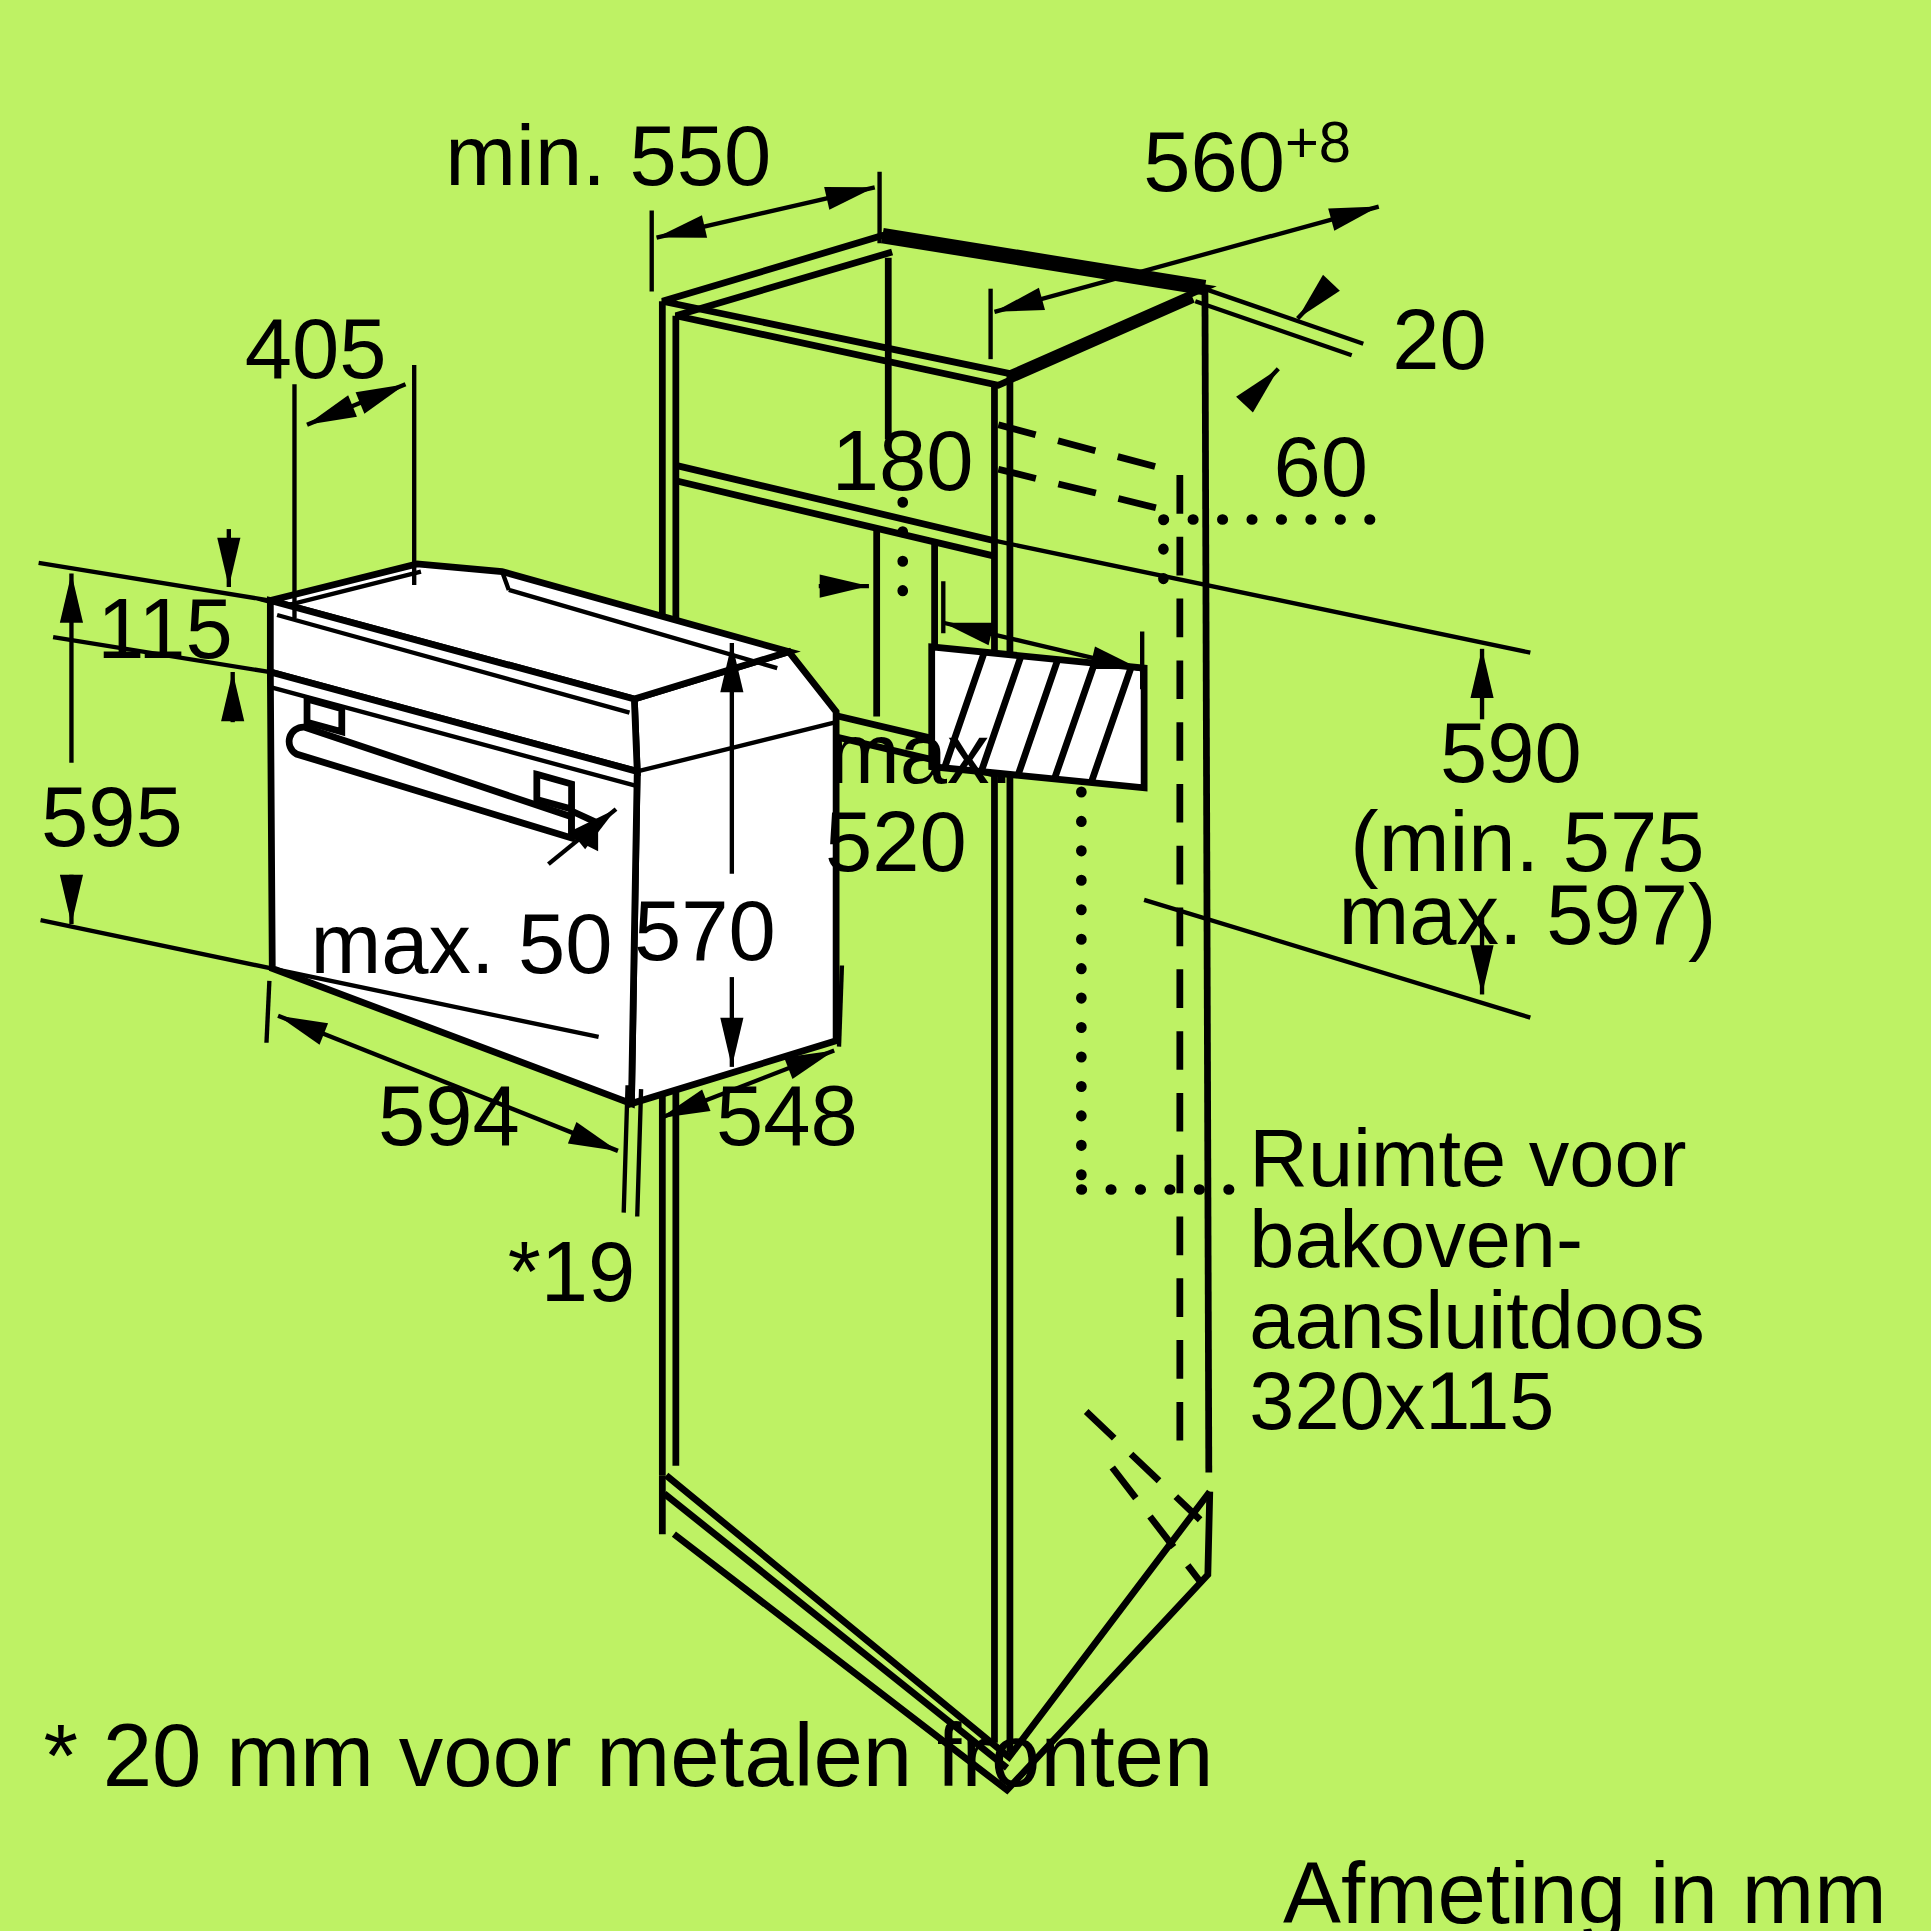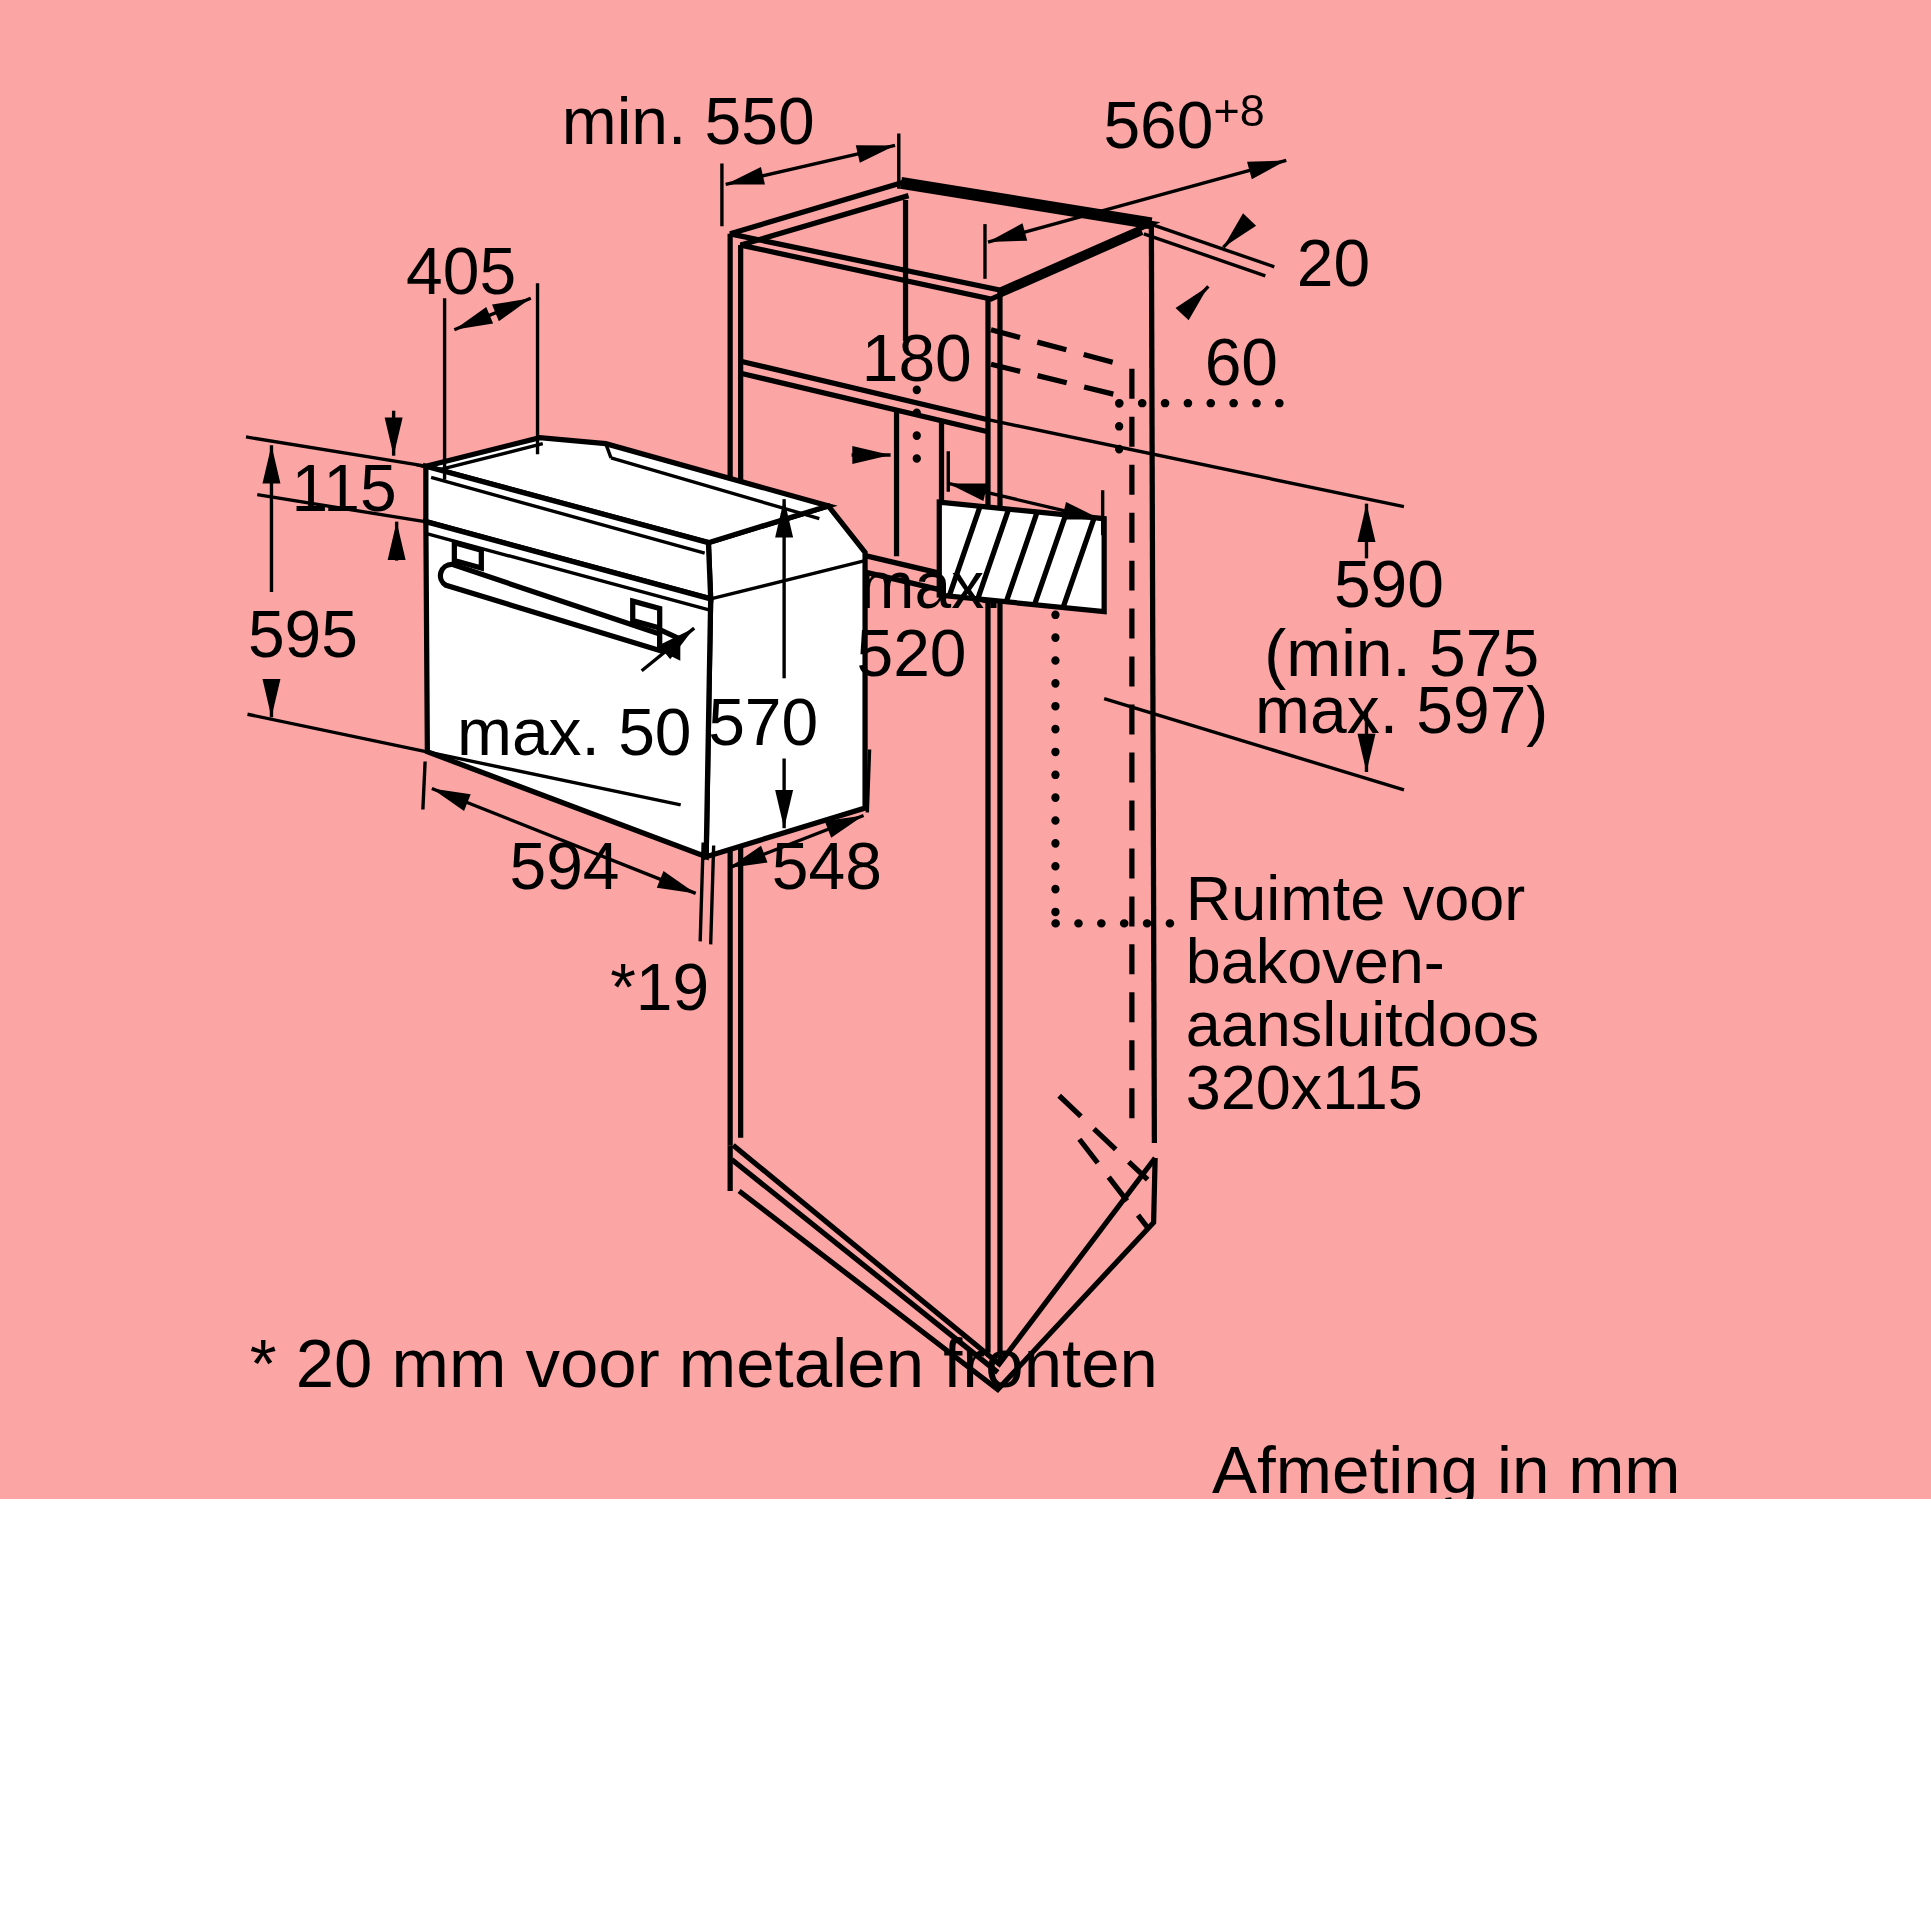--- a/index.html
+++ b/index.html
@@ -1,16 +1,16 @@
 <!DOCTYPE html>
 <html><head>
 <meta charset="utf-8">
 <style>
   html,body{margin:0;padding:0;background:#fff;}
-  .page{position:relative;width:1931px;height:1499px;background:#fca5a5;overflow:hidden;}
+  .page{position:relative;width:1931px;height:1931px;background:#bef264;overflow:hidden;}
   svg{display:block;width:100%;height:100%;}
   svg text{font-family:"Liberation Sans","DejaVu Sans",sans-serif;fill:#000;}
   .dim{font-size:88px;}
   .sup{font-size:60px;}
   .blk{font-size:84px;}
   .note{font-size:92px;}
   .unit{font-size:90px;}
   .ln{stroke:#000;fill:none;stroke-width:7;}
   .thick{stroke:#000;fill:none;stroke-width:16;}
   .thin{stroke:#000;fill:none;stroke-width:4.5;}

